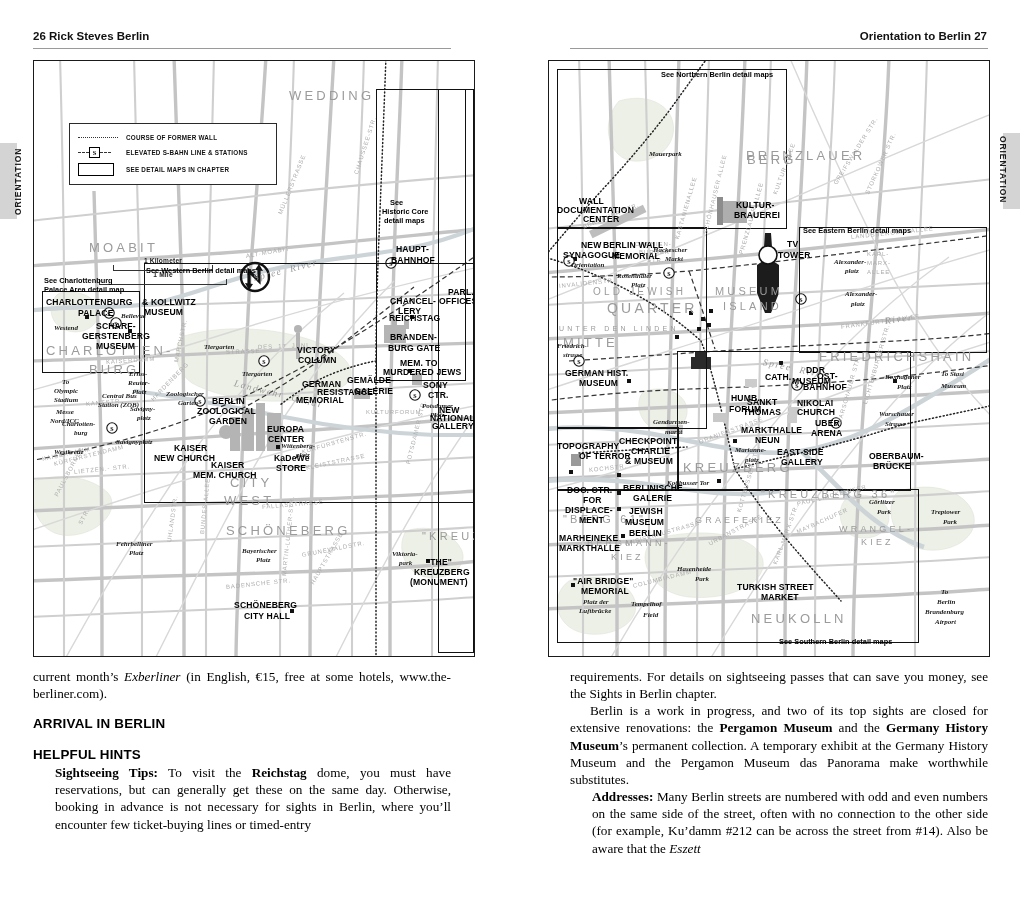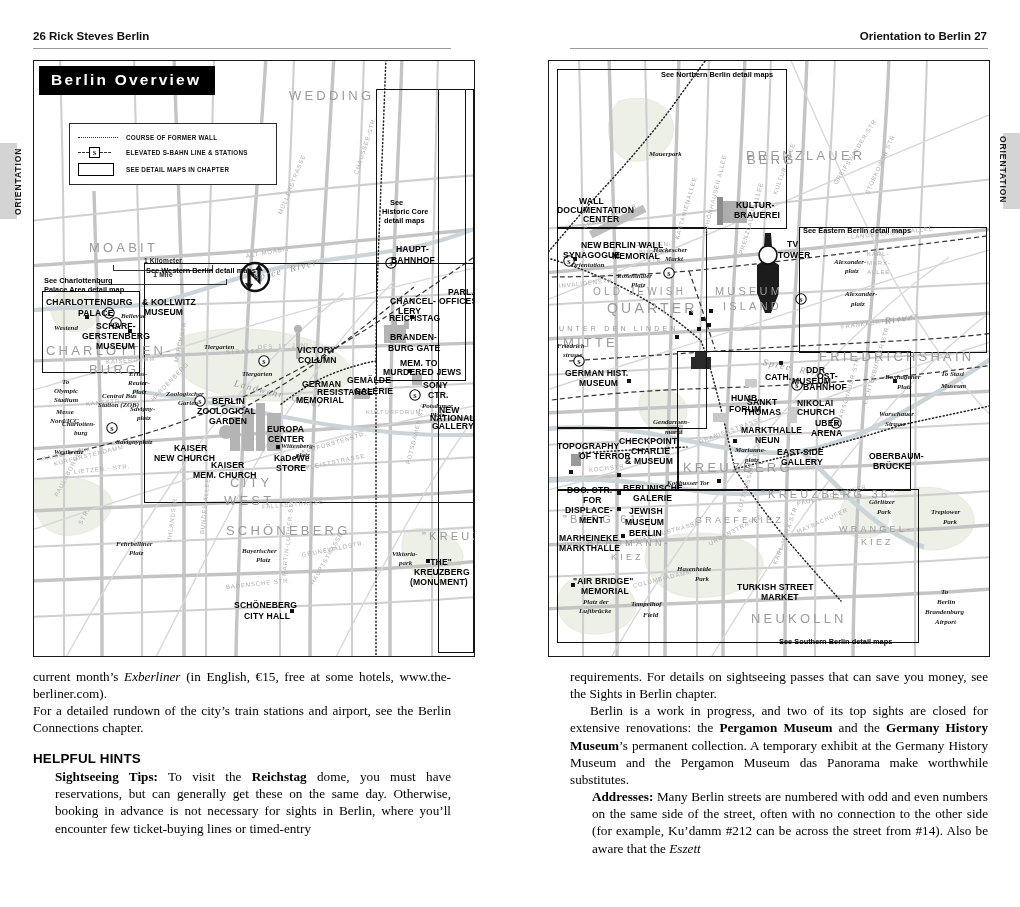--- a/index.html
+++ b/index.html
@@ -217,21 +217,20 @@
       <text x="357" y="205" font-size="6" text-anchor="middle" font-family="Liberation Serif, serif" font-weight="bold">S</text>
       <text x="381" y="337" font-size="6" text-anchor="middle" font-family="Liberation Serif, serif" font-weight="bold">S</text>
     </g>
   </svg>
 
   <div class="inset" style="left:110px;top:202px;width:330px;height:238px;"></div>
   <div class="inset" style="left:8px;top:230px;width:96px;height:80px;"></div>
   <div class="inset" style="left:342px;top:28px;width:88px;height:290px;"></div>
   <div class="inset" style="left:404px;top:28px;width:34px;height:562px;"></div>
 
-  <div id="title-plate">Berlin Overview</div>
 
   <div id="legend">
     <div class="leg-row">
       <span class="leg-key">
           <i class="dots"></i>
         </span>
       <span class="leg-txt">COURSE OF FORMER WALL</span>
     </div>
     <div class="leg-row">
       <span class="leg-key">
@@ -666,21 +665,21 @@
       <div class="lbl sight" style="left: 24px; top: 516px;">"AIR BRIDGE"</div>
       <div class="lbl sight" style="left: 32px; top: 526px;">MEMORIAL</div>
       <div class="lbl seedetail" style="left: 112px; top: 10px;">See Northern Berlin detail maps</div>
       <div class="lbl seedetail" style="left: 254px; top: 166px;">See Eastern Berlin detail maps</div>
       <div class="lbl seedetail" style="left: 230px; top: 577px;">See Southern Berlin detail maps</div>
     </div>
 </div>
 
 <div class="col" id="col-left">
   <p><span>current month’s </span><i class="ital">Exberliner</i><span> (in English, €15, free at some hotels, www.the-berliner.com).</span></p>
-  <p>For a detailed rundown of the city’s train stations and airport, see the Berlin Connections chapter.</p>
+  <div class="hd">ARRIVAL IN BERLIN</div>
   <div class="hd">HELPFUL HINTS</div>
   <p class="hang"><b class="bld">Sightseeing Tips:</b><span> To visit the </span><b class="bld">Reichstag</b><span> dome, you must have reservations, but can generally get these on the same day. Otherwise, booking in advance is not necessary for sights in Berlin, where you’ll encounter few ticket-buying lines or timed-entry</span></p>
 </div>
 
 <div class="col" id="col-right">
   <p>requirements. For details on sightseeing passes that can save you money, see the Sights in Berlin chapter.</p>
   <p class="ind"><span>Berlin is a work in progress, and two of its top sights are closed for extensive renovations: the </span><b class="bld">Pergamon Museum</b><span> and the </span><b class="bld">Germany History Museum</b><span>’s permanent collection. A temporary exhibit at the Germany History Museum and the Pergamon Museum das Panorama make worthwhile substitutes.</span></p>
   <p class="hang"><b class="bld">Addresses:</b><span> Many Berlin streets are numbered with odd and even numbers on the same side of the street, often with no connection to the other side (for example, Ku’damm #212 can be across the street from #14). Also be aware that the </span><i class="ital">Eszett</i></p>
 </div>
 

